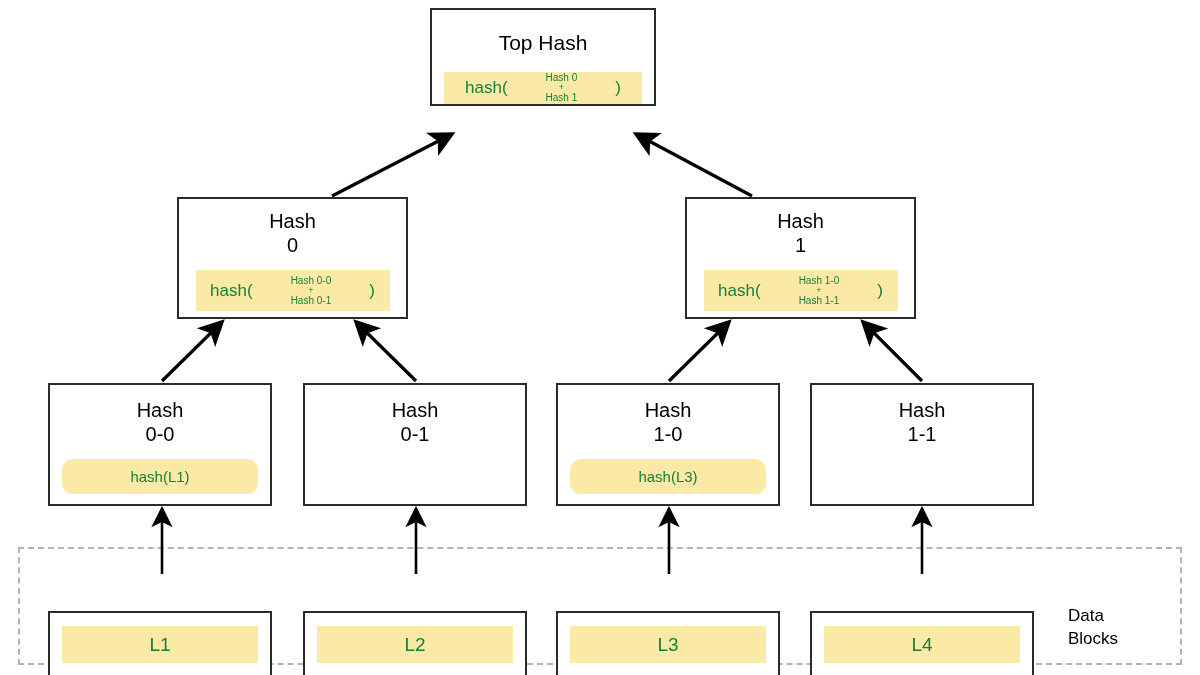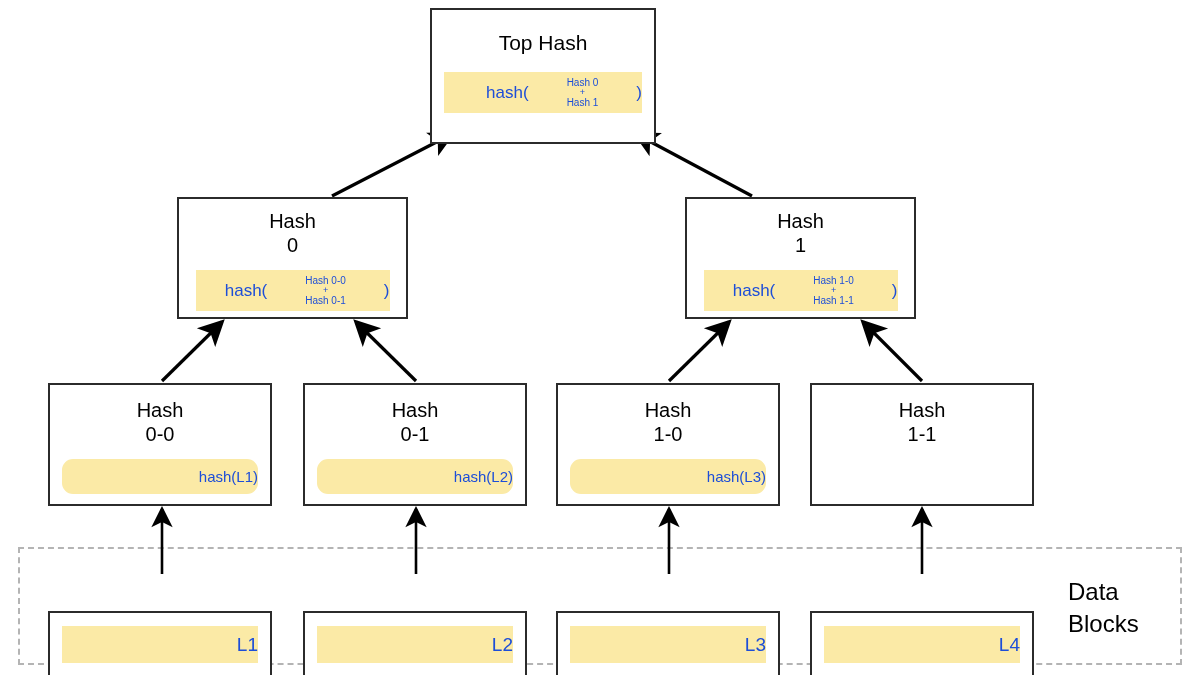--- a/index.html
+++ b/index.html
@@ -34,27 +34,27 @@
     text-align: center;
     line-height: 1.18;
     color: #000000;
     white-space: pre-line;
   }
   .node .yellow {
     box-sizing: border-box;
     background: #fbeaa6;
     display: flex;
     align-items: center;
-    justify-content: flex-end;
-    color: #1d4ed8;
+    justify-content: center;
+    color: #15803d;
     gap: 32px;
   }
 
   
-  .top-hash { left: 430px; top: 8px; width: 226px; height: 136px; }
+  .top-hash { left: 430px; top: 8px; width: 226px; height: 98px; }
   .top-hash .node-title { font-size: 21px; margin-top: 21px; }
   .top-hash .yellow { width: 198px; height: 41px; margin-top: 16px; }
 
   
   .mid { width: 231px; height: 122px; top: 197px; }
   .mid-0 { left: 177px; }
   .mid-1 { left: 685px; }
   .mid .node-title { font-size: 20px; margin-top: 11px; }
   .mid .yellow { width: 194px; height: 41px; margin-top: 13px; }
 
@@ -102,22 +102,22 @@
     top: 547px;
     width: 1164px;
     height: 118px;
     box-sizing: border-box;
     border: 2px dashed #b4b4b4;
     z-index: 1;
   }
   .dashed-label {
     position: absolute;
     left: 1068px;
-    top: 576px;
-    font-size: 24px;
+    top: 605px;
+    font-size: 17px;
     line-height: 1.35;
     color: #000000;
     white-space: pre-line;
     z-index: 4;
   }
 
   
   #arrows {
     position: absolute;
     left: 0; top: 0;
@@ -206,21 +206,20 @@
 
   <div class="node leafhash col-0">
     <div class="node-title">Hash
 0-0</div>
     <div class="yellow">hash(L1)</div>
   </div>
 
   <div class="node leafhash col-1">
     <div class="node-title">Hash
 0-1</div>
-    <div class="yellow">hash(L2)</div>
   </div>
 
   <div class="node leafhash col-2">
     <div class="node-title">Hash
 1-0</div>
     <div class="yellow">hash(L3)</div>
   </div>
 
   <div class="node leafhash col-3">
     <div class="node-title">Hash

